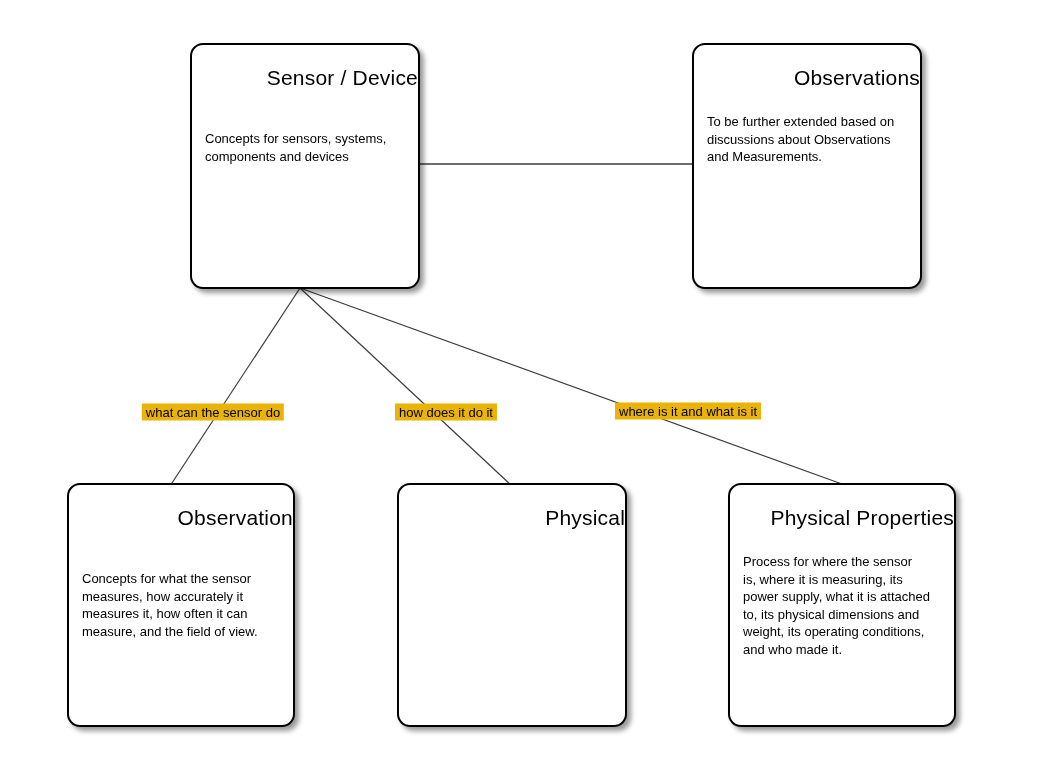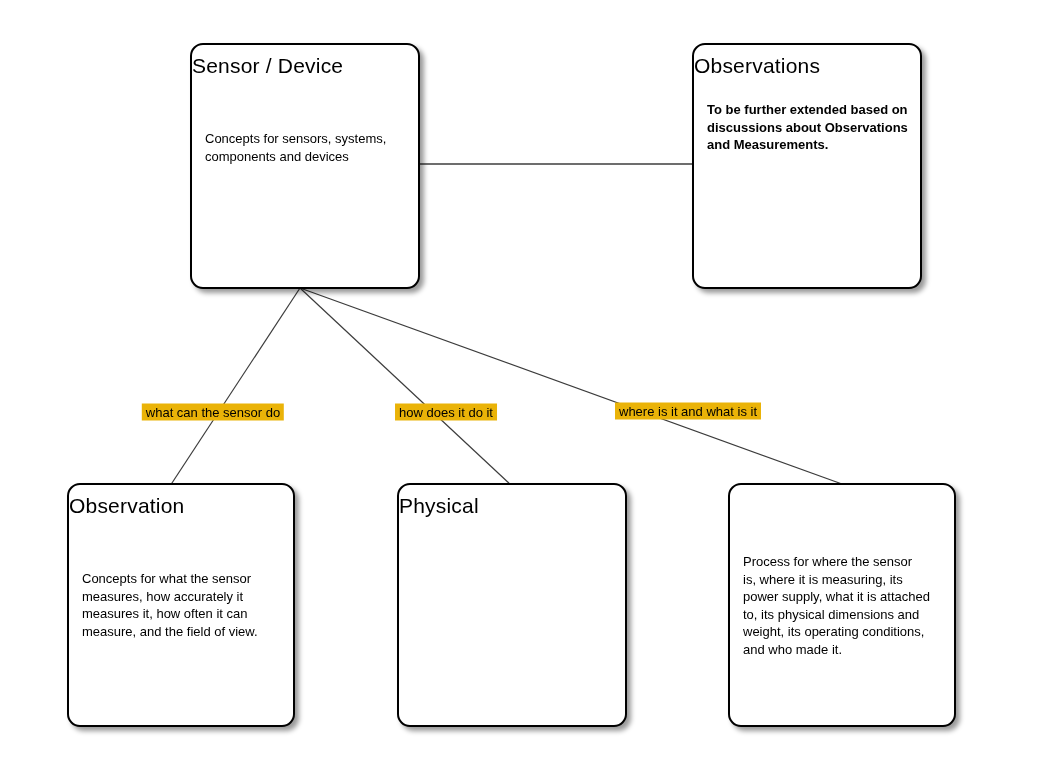--- a/index.html
+++ b/index.html
@@ -19,41 +19,41 @@
   .node {
     position: absolute;
     background: #ffffff;
     border: 2px solid #000000;
     border-radius: 13px;
     box-shadow: 4px 4px 5px rgba(0,0,0,0.40);
     z-index: 2;
     color: #000000;
   }
   .node-title {
-    text-align: left;
+    text-align: right;
     font-size: 21px;
-    margin-top: 9px;
+    margin-top: 21px;
     letter-spacing: 0.2px;
   }
   .node-body {
     position: absolute;
     left: 13px;
     right: 5px;
     font-size: 13px;
     line-height: 17.5px;
     white-space: pre-line;
   }
   
   #node-sensor-device   { left: 190px; top: 43px;  width: 226px; height: 242px; }
   #node-observation     { left: 692px; top: 43px;  width: 226px; height: 242px; }
   #node-capabilities    { left: 67px;  top: 483px; width: 224px; height: 240px; }
   #node-process         { left: 397px; top: 483px; width: 226px; height: 240px; }
   #node-physical        { left: 728px; top: 483px; width: 224px; height: 240px; }
   #node-sensor-device .node-body { top: 85px; }
-  #node-observation   .node-body { top: 56px; font-weight: bold; }
+  #node-observation   .node-body { top: 68px; }
   #node-capabilities  .node-body { top: 85px; }
   #node-process       .node-body { top: 69px; }
   #node-physical      .node-body { top: 68px; }
   .edge-label {
     position: absolute;
     transform: translate(-50%, -50%);
     background: #eab308;
     padding: 1px 4px;
     font-size: 13px;
     white-space: nowrap;
@@ -95,20 +95,21 @@
 measures, how accurately it
 measures it, how often it can
 measure, and the field of view.</div>
   </div>
 
   <div class="node" id="node-process">
     <div class="node-title">Physical</div>
   </div>
 
   <div class="node" id="node-physical">
+    <div class="node-title">Physical Properties</div>
     <div class="node-body">Process for where the sensor
 is, where it is measuring, its
 power supply, what it is attached
 to, its physical dimensions and
 weight, its operating conditions,
 and who made it.</div>
   </div>
 
   <span class="edge-label" id="edge-label-capabilities">what can the sensor do</span>
   <span class="edge-label" id="edge-label-process">how does it do it</span>

